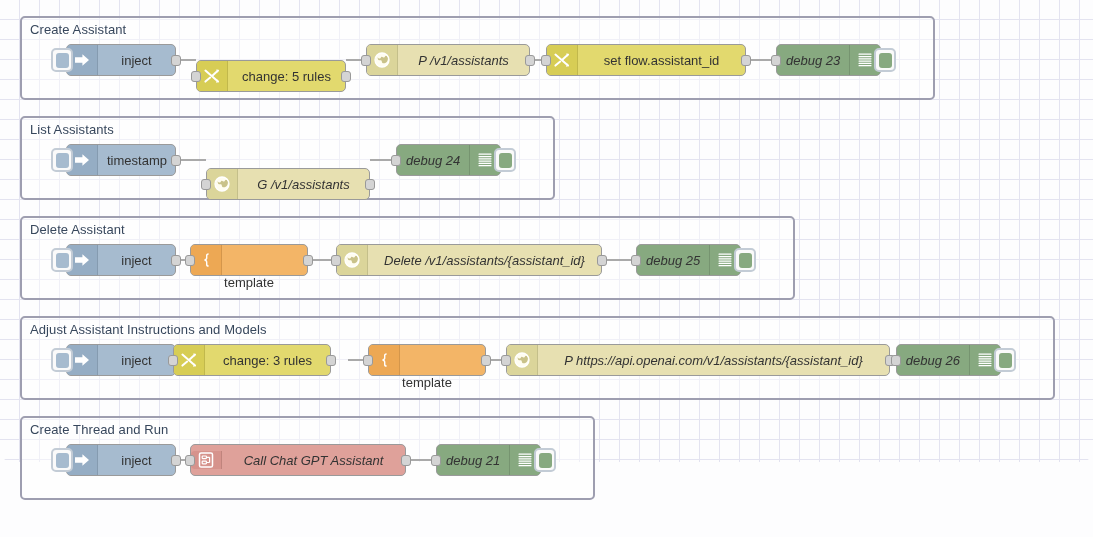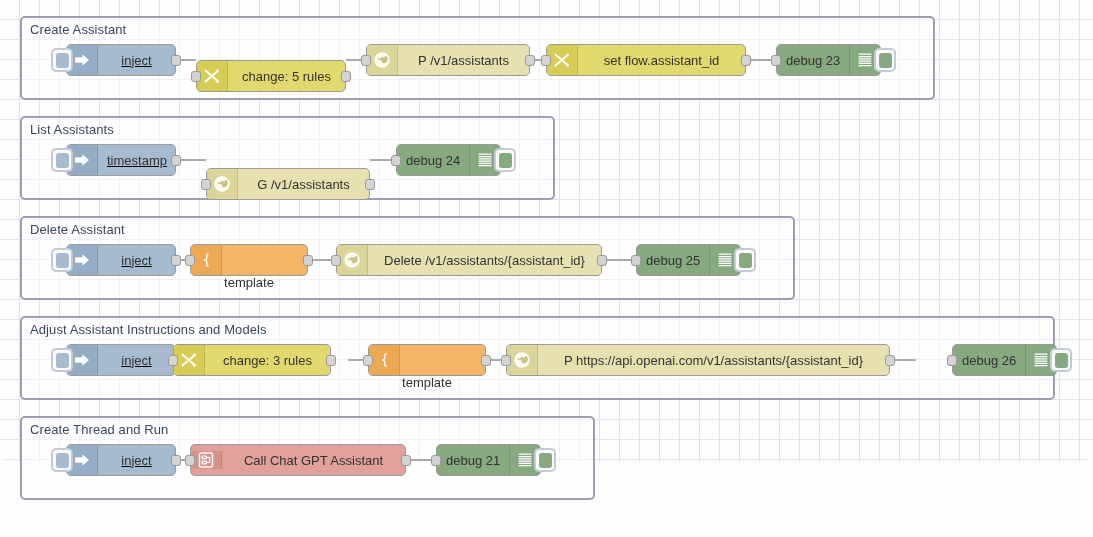--- a/index.html
+++ b/index.html
@@ -69,24 +69,24 @@
   .node .label {
     flex: 1 1 auto;
     display: flex;
     align-items: center;
     justify-content: center;
     padding: 0 9px;
     font-size: 13px;
     color: #333;
     white-space: nowrap;
   }
-  .node .label.italic { }
-
-  
-  .n-inject  { background: #a6bbcf; text-decoration: underline; }
+  .node .label.italic { font-style: italic; }
+
+  
+  .n-inject  { background: #a6bbcf; }
   .n-change  { background: #e2d96e; }
   .n-http    { background: #e7e0b1; }
   .n-template{ background: #f3b567; flex-direction: column; }
   .n-debug   { background: #87a980; }
   .n-openai  { background: #dfa19a; align-items: center; }
 
   .n-inject .icon-box   { background: #95adc4; }
   .n-change .icon-box   { background: #d7cd55; }
   .n-http .icon-box     { background: #dbd59a; }
   .n-template .icon-box { background: #eda854; }
@@ -403,21 +403,21 @@
         <svg class="gly" width="18" height="18" viewBox="0 0 18 18">
           <circle cx="9" cy="9" r="7" fill="#fffdf0"></circle>
           <path d="M4.3 6.2c1.1.5 1.5 1.6 2.6 1.4 1.2-.2.6-1.6 1.7-1.9 1.1-.3 1.5 1.2 2.6.8 1-.4.6-1.9 1.9-1.8.8.1 1.3.9 1.6 1.6.5 1.6.1 3.5-1 4.7-1.2 1.3-3.3 1.7-4.3.9-.8-.6-.3-1.7-1-2.3-.8-.7-2.1.1-2.9-.6-.8-.7-.5-2-1.2-2.8z" fill="#c9c28a"></path>
           <circle cx="9" cy="9" r="7" fill="none" stroke="#ffffff" stroke-width="1.3"></circle>
         </svg>
       </div>
       <div class="label italic">P https://api.openai.com/v1/assistants/{assistant_id}</div>
       <div class="port in"></div>
       <div class="port out"></div>
     </div>
-    <div class="node n-debug" style="left: 952px; top: 344px; width: 105px;">
+    <div class="node n-debug" style="left: 896px; top: 344px; width: 105px; justify-content: flex-end;">
       <div class="icon-box">
         <svg class="gly" width="18" height="18" viewBox="0 0 18 18">
           <rect x="2.5" y="2.6" width="13" height="1.25" fill="#ffffff" rx="0.4"></rect>
           <rect x="2.5" y="4.9" width="13" height="1.25" fill="#ffffff" rx="0.4"></rect>
           <rect x="2.5" y="7.2" width="13" height="1.25" fill="#ffffff" rx="0.4"></rect>
           <rect x="2.5" y="9.5" width="13" height="1.25" fill="#ffffff" rx="0.4"></rect>
           <rect x="2.5" y="11.8" width="13" height="1.25" fill="#ffffff" rx="0.4"></rect>
           <rect x="2.5" y="14.1" width="13" height="1.25" fill="#ffffff" rx="0.4"></rect>
         </svg>
       </div>

